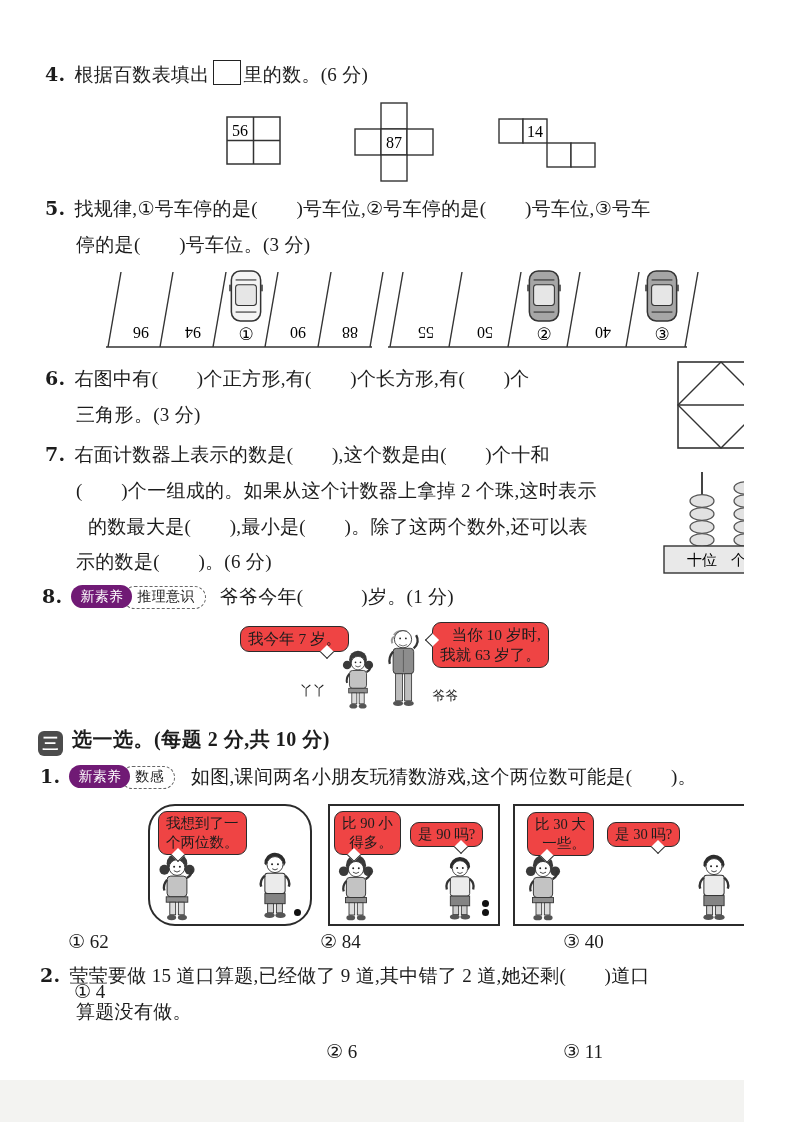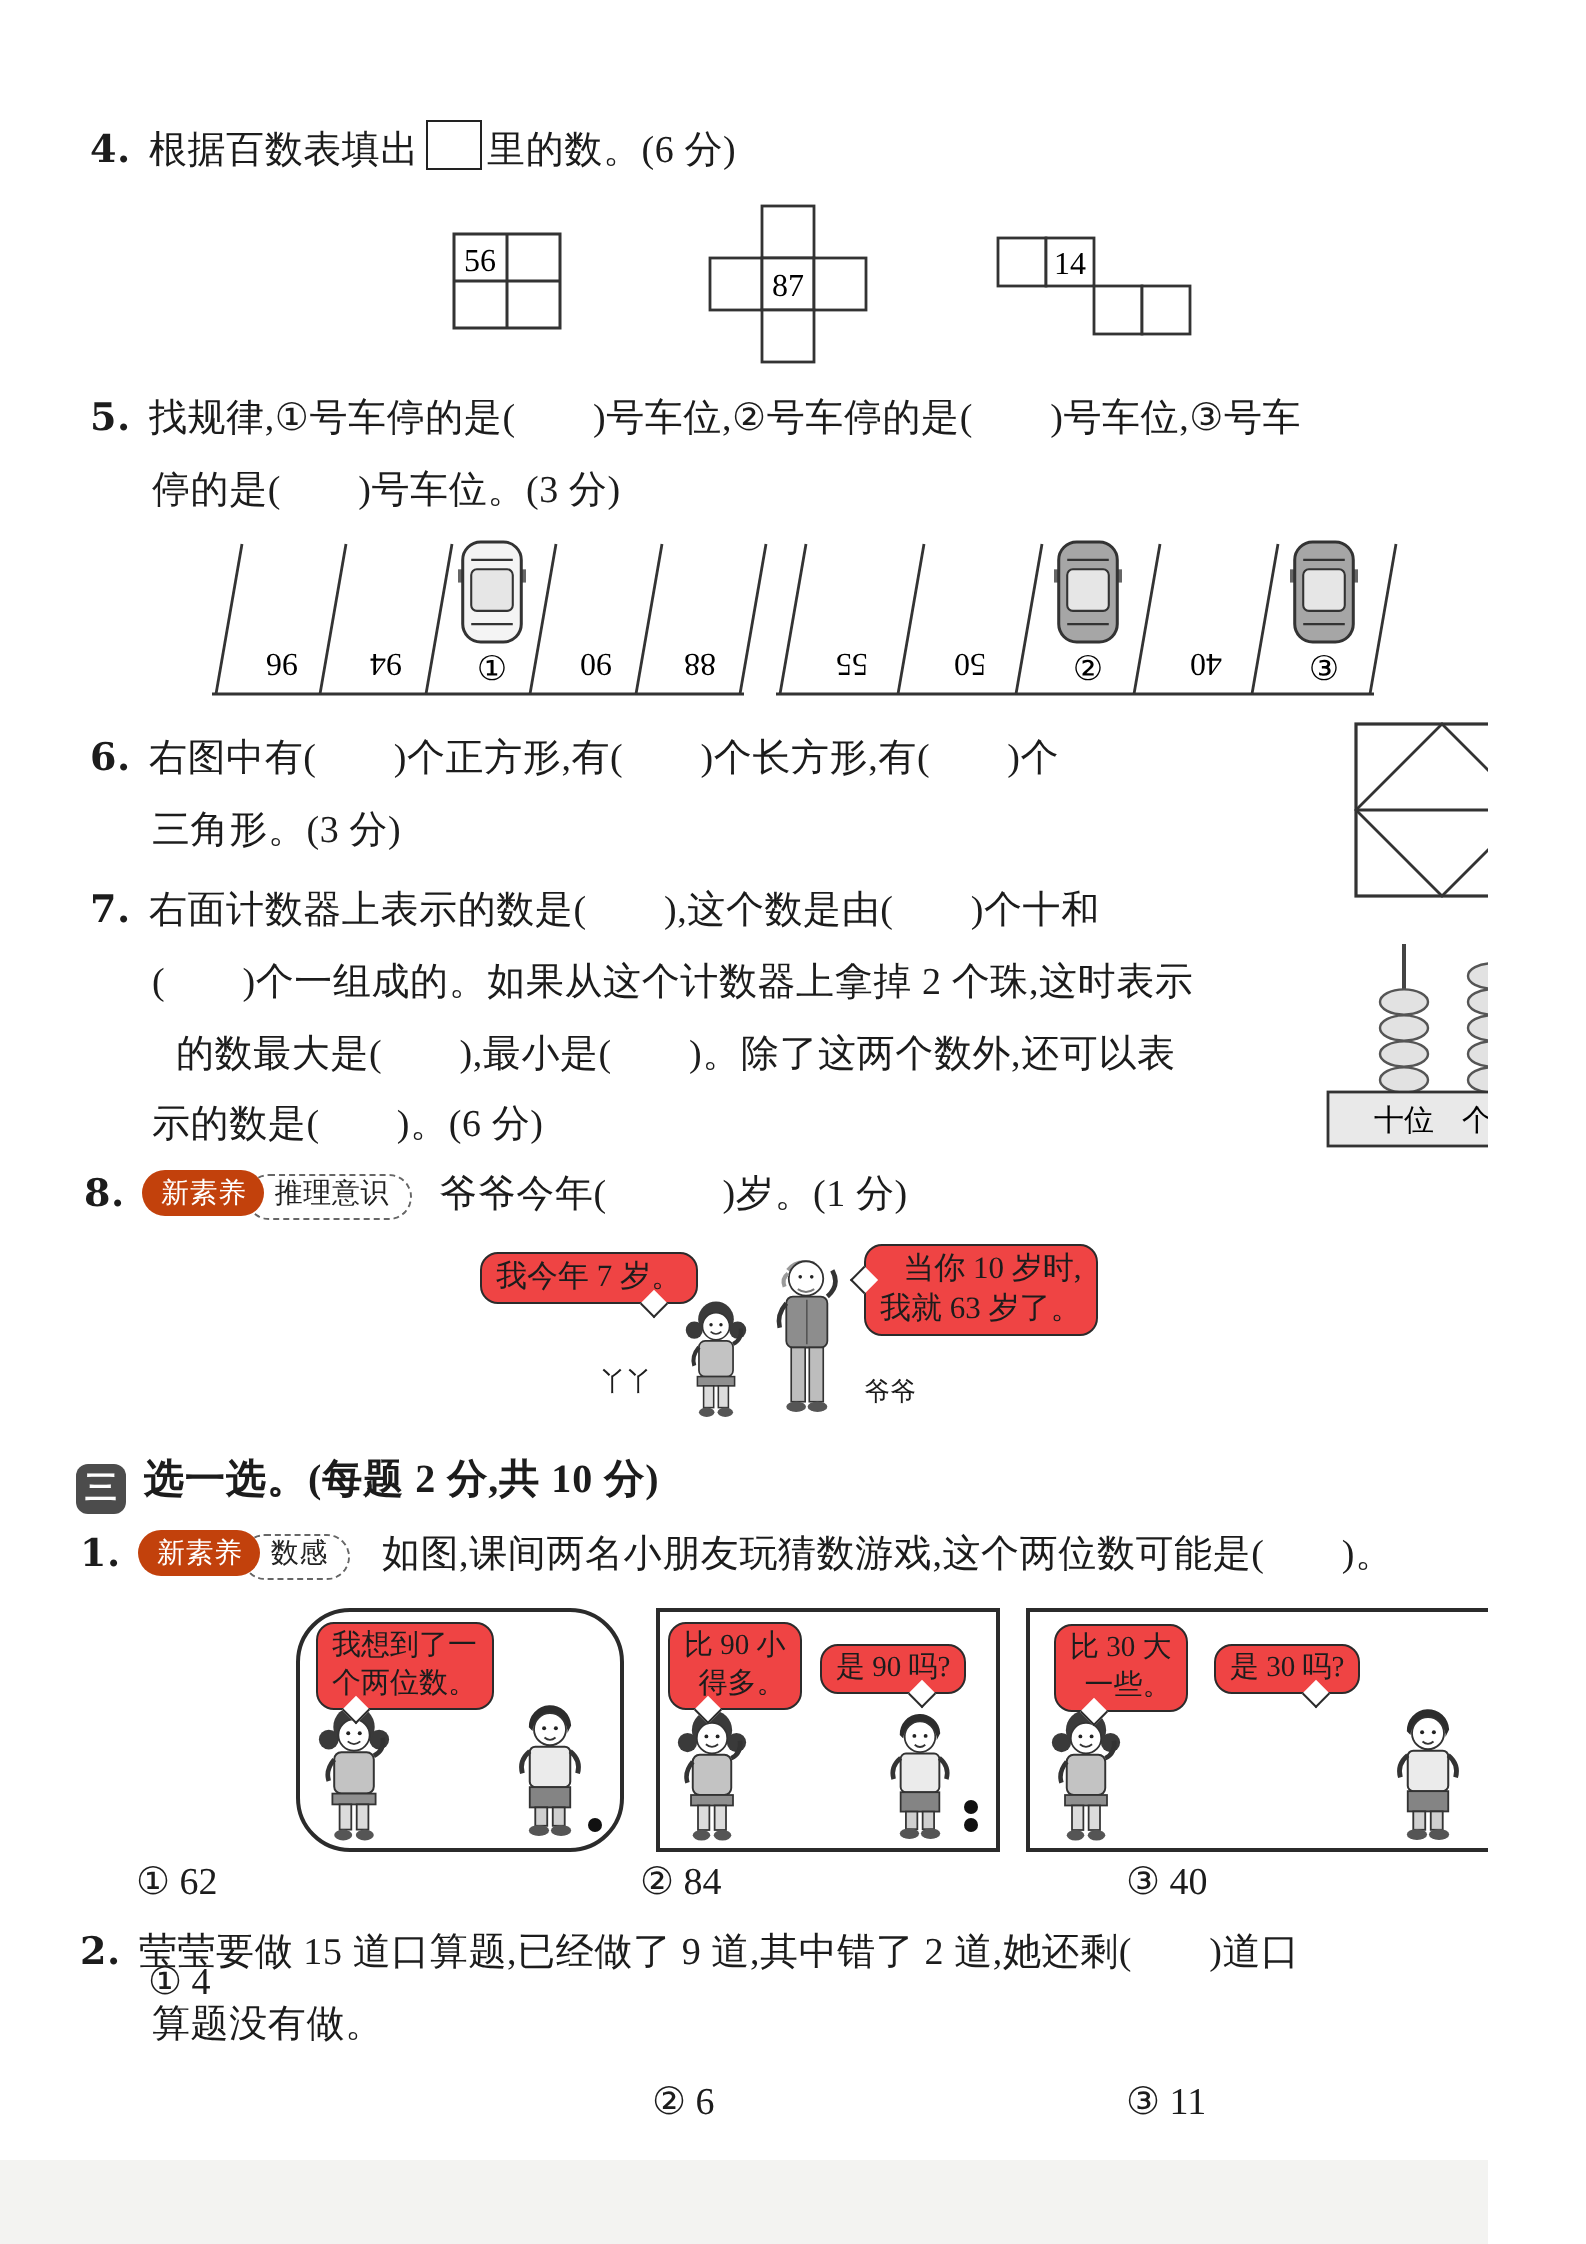--- a/index.html
+++ b/index.html
@@ -2,21 +2,21 @@
 <html><head>
 <meta charset="utf-8">
 <style>
   html,body{margin:0;padding:0;background:#fff;}
   .page{position:relative;width:744px;height:1122px;background:#ffffff;overflow:hidden;
         font-family:"Liberation Serif","DejaVu Serif","DejaVu Sans",serif;color:#1c1c1c;}
   .abs{position:absolute;}
   .qtext{font-size:19px;white-space:nowrap;letter-spacing:0.3px;}
   .qnum{font-weight:bold;margin-right:9px;font-family:"DejaVu Serif","DejaVu Sans",serif;}
   .inline-box{display:inline-block;width:26px;height:23px;border:1.6px solid #222;vertical-align:-4px;margin:0 3px;background:#fff;}
-  .badge-new{display:inline-block;background:#c2410c;color:#fff;font-size:14px;line-height:1;
+  .badge-new{display:inline-block;background:#701a75;color:#fff;font-size:14px;line-height:1;
              padding:4px 9px 5px;border-radius:12px;font-family:"Liberation Sans","DejaVu Sans",sans-serif;
              position:relative;z-index:2;vertical-align:2px;}
   .badge-topic{display:inline-block;border:1.6px dashed #666;color:#222;font-size:14px;line-height:1;
              padding:3px 10px 4px 13px;border-radius:12px;margin-left:-9px;vertical-align:2px;
              font-family:"Liberation Serif","DejaVu Serif",serif;}
   .sec-badge{display:inline-block;width:25px;height:25px;background:#4c4c4c;color:#fff;border-radius:6px;
              text-align:center;line-height:25px;font-size:16px;font-weight:bold;vertical-align:-3px;}
   .sec-title{font-size:20px;font-weight:bold;margin-left:9px;letter-spacing:0.5px;}
   .panel{position:absolute;border:2px solid #2b2b2b;background:#fff;}
   .bubble{position:absolute;border:1.6px solid #2b2b2b;border-radius:9px;background:#ef4444;

